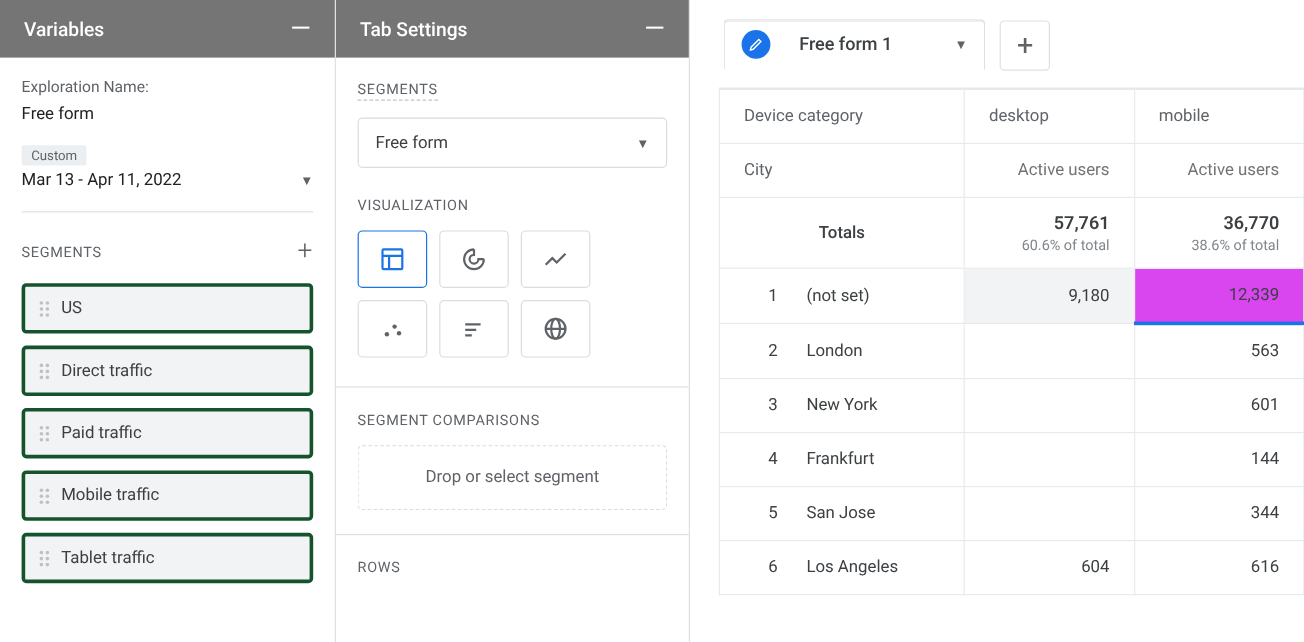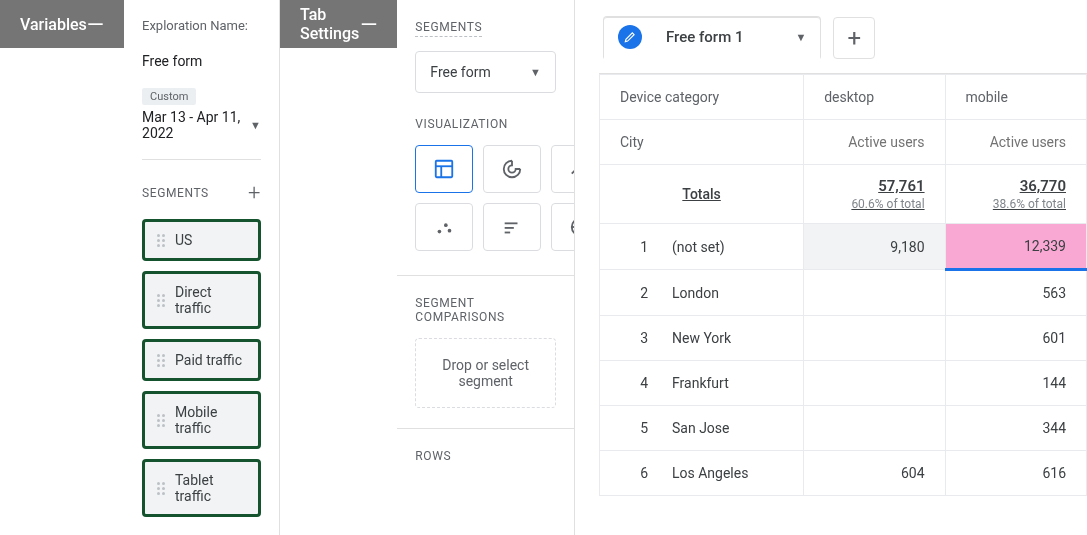--- a/index.html
+++ b/index.html
@@ -1,28 +1,28 @@
 <!DOCTYPE html>
 <html><head>
 <meta charset="utf-8">
 <style>
   * { box-sizing: border-box; margin: 0; padding: 0; font-family: 'Google Sans', Roboto, Arial, sans-serif; }
   body { width: 1087px; height: 535px; background: #fff; overflow: hidden; display: flex; color: #3c4043; font-size: 14px; position: relative; }
 
   
-  .panel { background: #fff; border-right: 1px solid #e0e0e0; display: flex; flex-direction: row; }
+  .panel { background: #fff; border-right: 1px solid #e0e0e0; display: flex; flex-direction: column; }
   .variables-panel { width: 280px; }
   .settings-panel { width: 295px; }
 
   .panel-header { background: #757575; color: #fff; height: 48px; display: flex; align-items: center; justify-content: space-between; padding: 0 20px; font-size: 16px; font-weight: 500; }
   .collapse-btn { color: #fff; font-size: 22px; font-weight: 400; cursor: pointer; }
 
   .panel-body { padding: 18px 18px 0 18px; overflow-y: auto; }
 
-  .field-label { color: #5f6368; font-size: 13px; margin-bottom: 20px; }
+  .field-label { color: #5f6368; font-size: 13px; margin-bottom: 6px; }
   .field-name { font-size: 14px; color: #202124; margin-bottom: 18px; }
 
   .date-chip { display: inline-block; background: #eceff1; font-size: 11px; padding: 2px 8px; border-radius: 2px; color: #5f6368; margin-bottom: 4px; }
   .date-row { display: flex; align-items: center; justify-content: space-between; font-size: 14px; color: #202124; cursor: pointer; padding-bottom: 18px; border-bottom: 1px solid #e0e0e0; }
   .caret { font-size: 11px; color: #5f6368; }
 
   .section-title { font-size: 12px; letter-spacing: 0.6px; color: #5f6368; margin: 20px 0 14px 0; display: flex; justify-content: space-between; align-items: center; }
   .plus { font-size: 22px; color: #5f6368; cursor: pointer; font-weight: 300; }
 
   .chip { display: flex; align-items: center; gap: 10px; background: #f1f3f4; border: 3px solid #14532d; border-radius: 4px; padding: 10px 12px; margin-bottom: 10px; font-size: 14px; color: #3c4043; cursor: grab; }
@@ -51,30 +51,30 @@
   .tab-name { font-size: 15px; font-weight: 500; }
   .tab-caret { font-size: 11px; color: #5f6368; margin-left: 28px; }
   .add-tab { border: 1px solid #e0e0e0; border-radius: 4px; width: 42px; height: 42px; display: flex; align-items: center; justify-content: center; font-size: 24px; color: #5f6368; cursor: pointer; }
 
   .table-wrap { border-top: 1px solid #e0e0e0; }
   table { border-collapse: collapse; width: 100%; }
   th, td { border: 1px solid #e8eaed; padding: 0; font-size: 14px; }
   .dim-header { padding: 14px 20px; color: #5f6368; text-align: left; font-weight: 400; }
   .metric-header { padding: 14px 20px; color: #5f6368; text-align: left; font-weight: 400; }
   .sub-header { padding: 14px 20px; color: #737373; text-align: right; font-weight: 400; }
-  .totals-row td { padding: 12px 20px; text-decoration: underline; }
+  .totals-row td { padding: 12px 20px; }
   .totals-label { font-weight: 500; text-align: center; }
   .totals-val { text-align: right; }
   .totals-num { font-weight: 600; font-size: 15px; }
   .totals-pct { font-size: 12px; color: #80868b; margin-top: 2px; }
   .data-row td { padding: 14px 20px; }
   .idx-cell { width:30px; text-align: right; }
   .city-cell { text-align: left; }
   .num-cell { text-align: right; }
-  .hl { background: #f9a8d4; }
+  .hl { background: #d946ef; }
   .hl2 { background: #f1f3f4; }
   .active-cell { border-bottom: 3px solid #1a73e8; }
 </style>
 </head>
 <body>
 
 <div class="panel variables-panel">
   <div class="panel-header">
     <span>Variables</span>
     <span class="collapse-btn">—</span>

